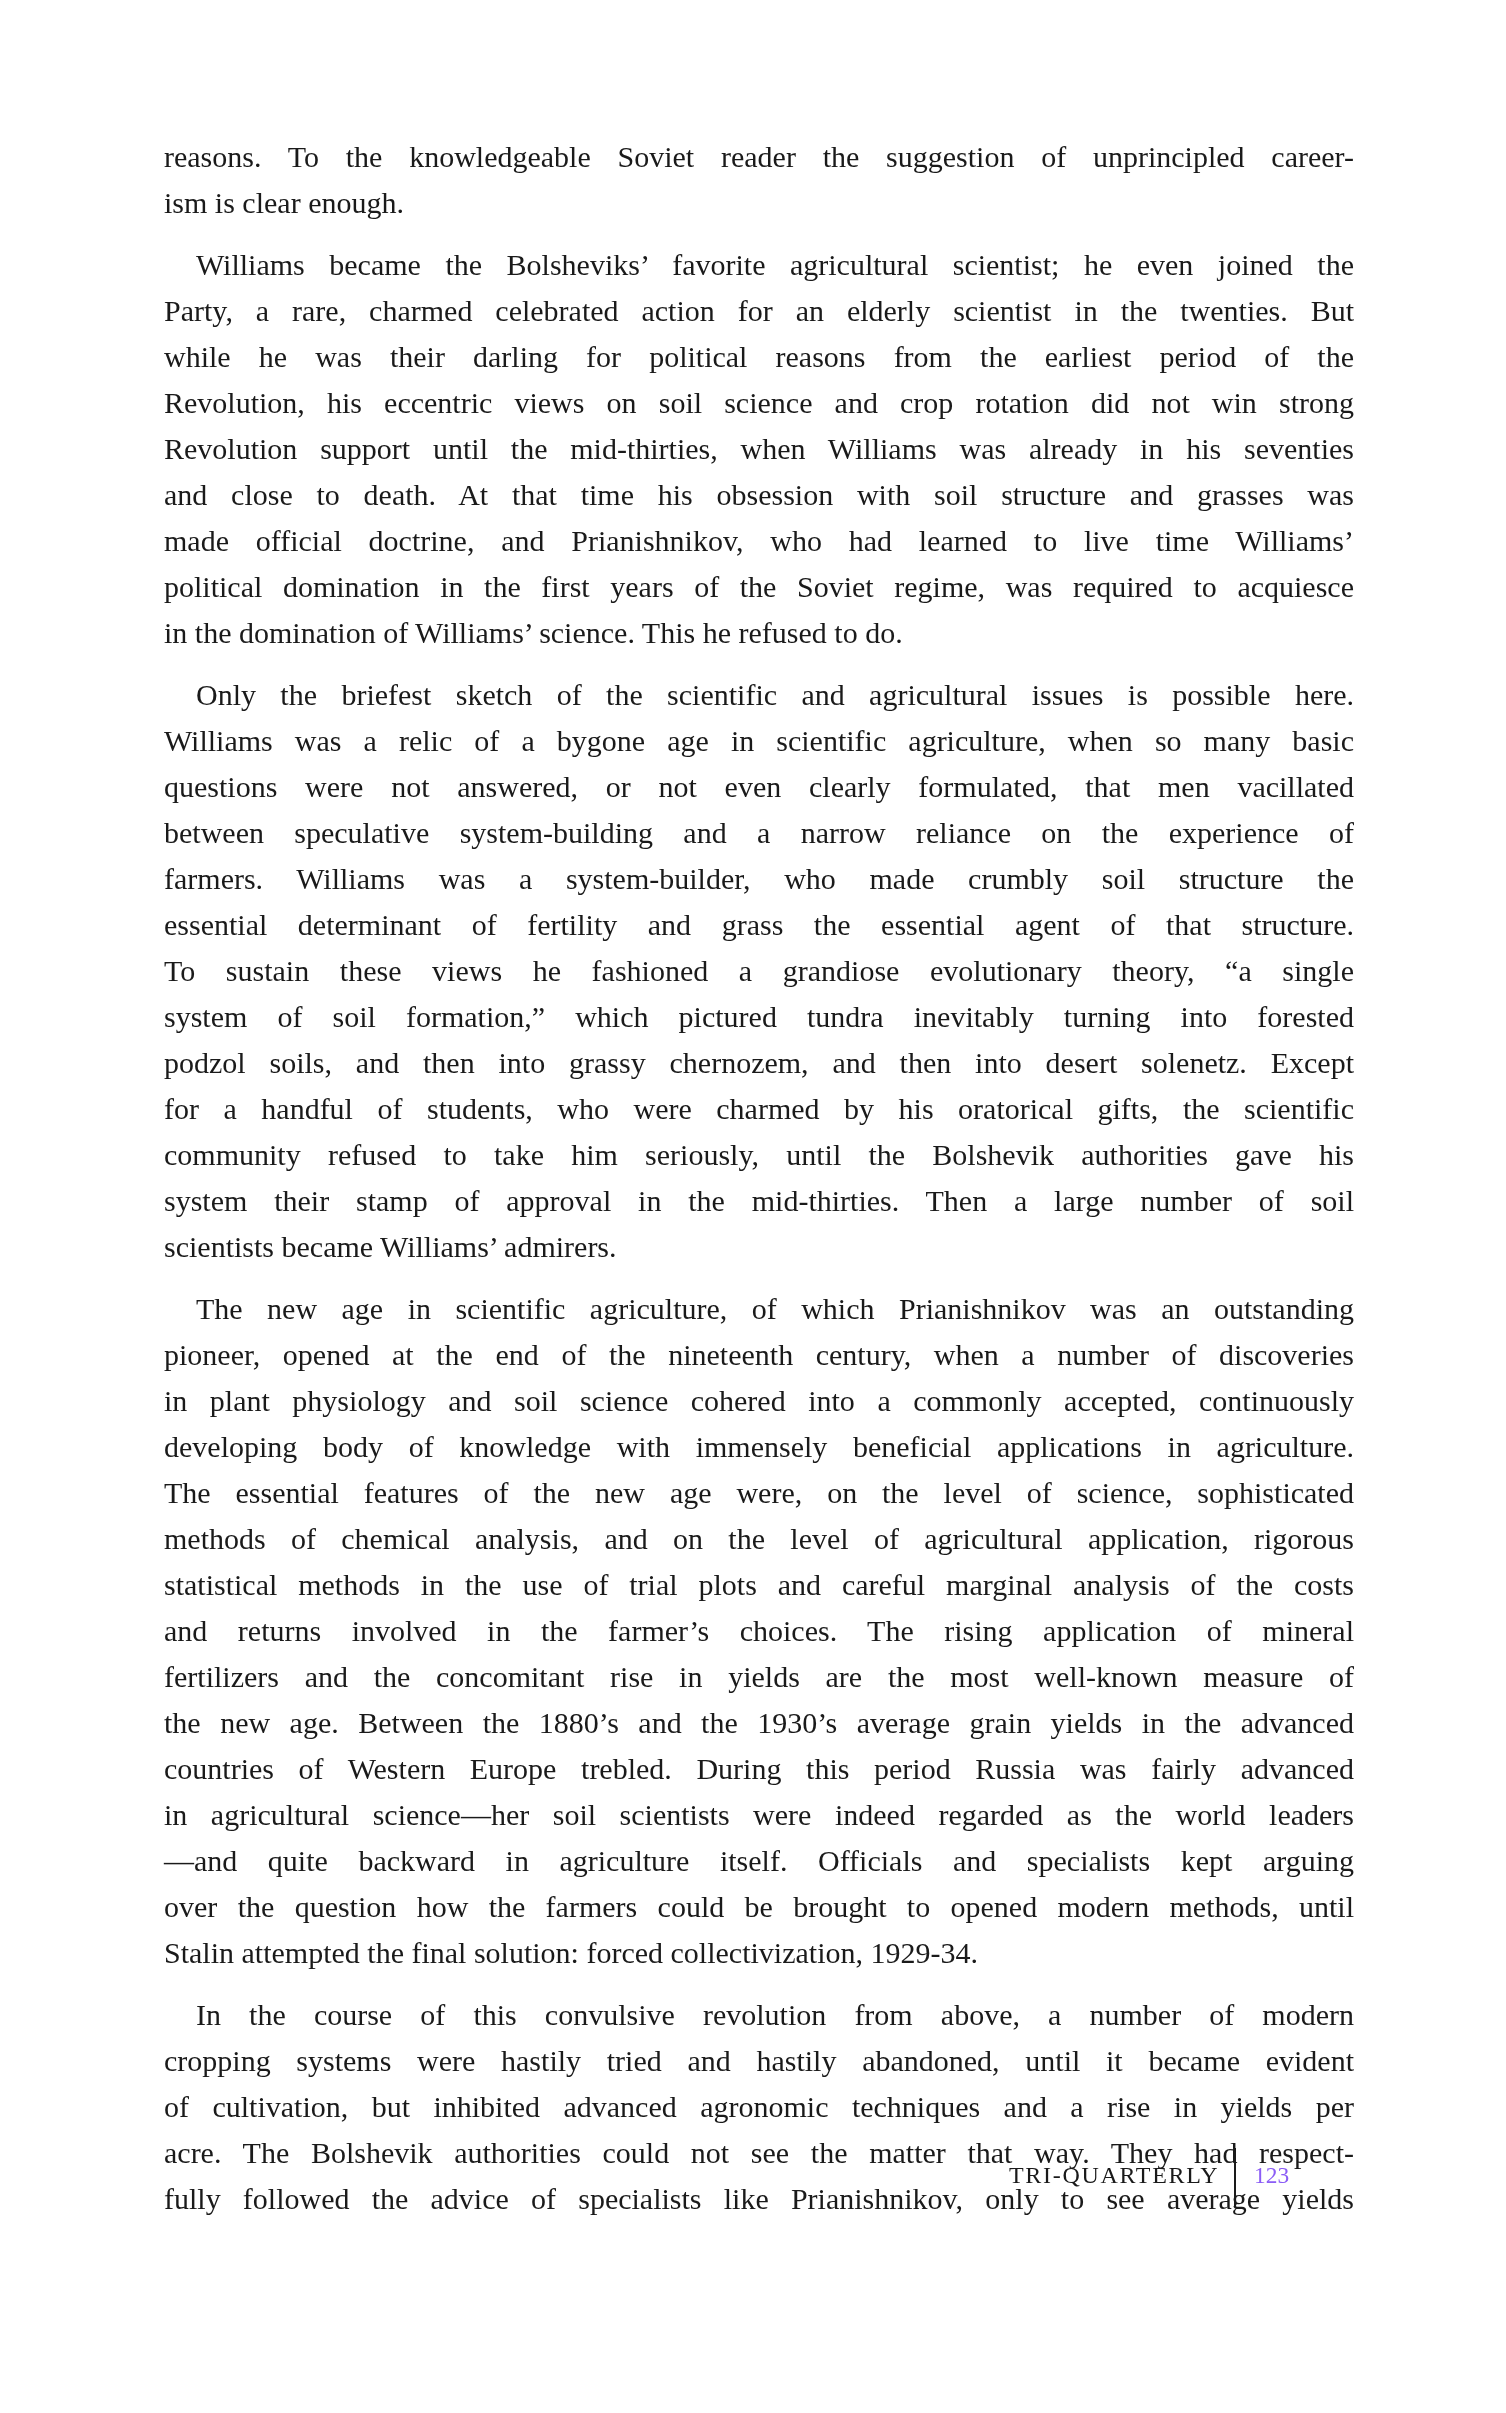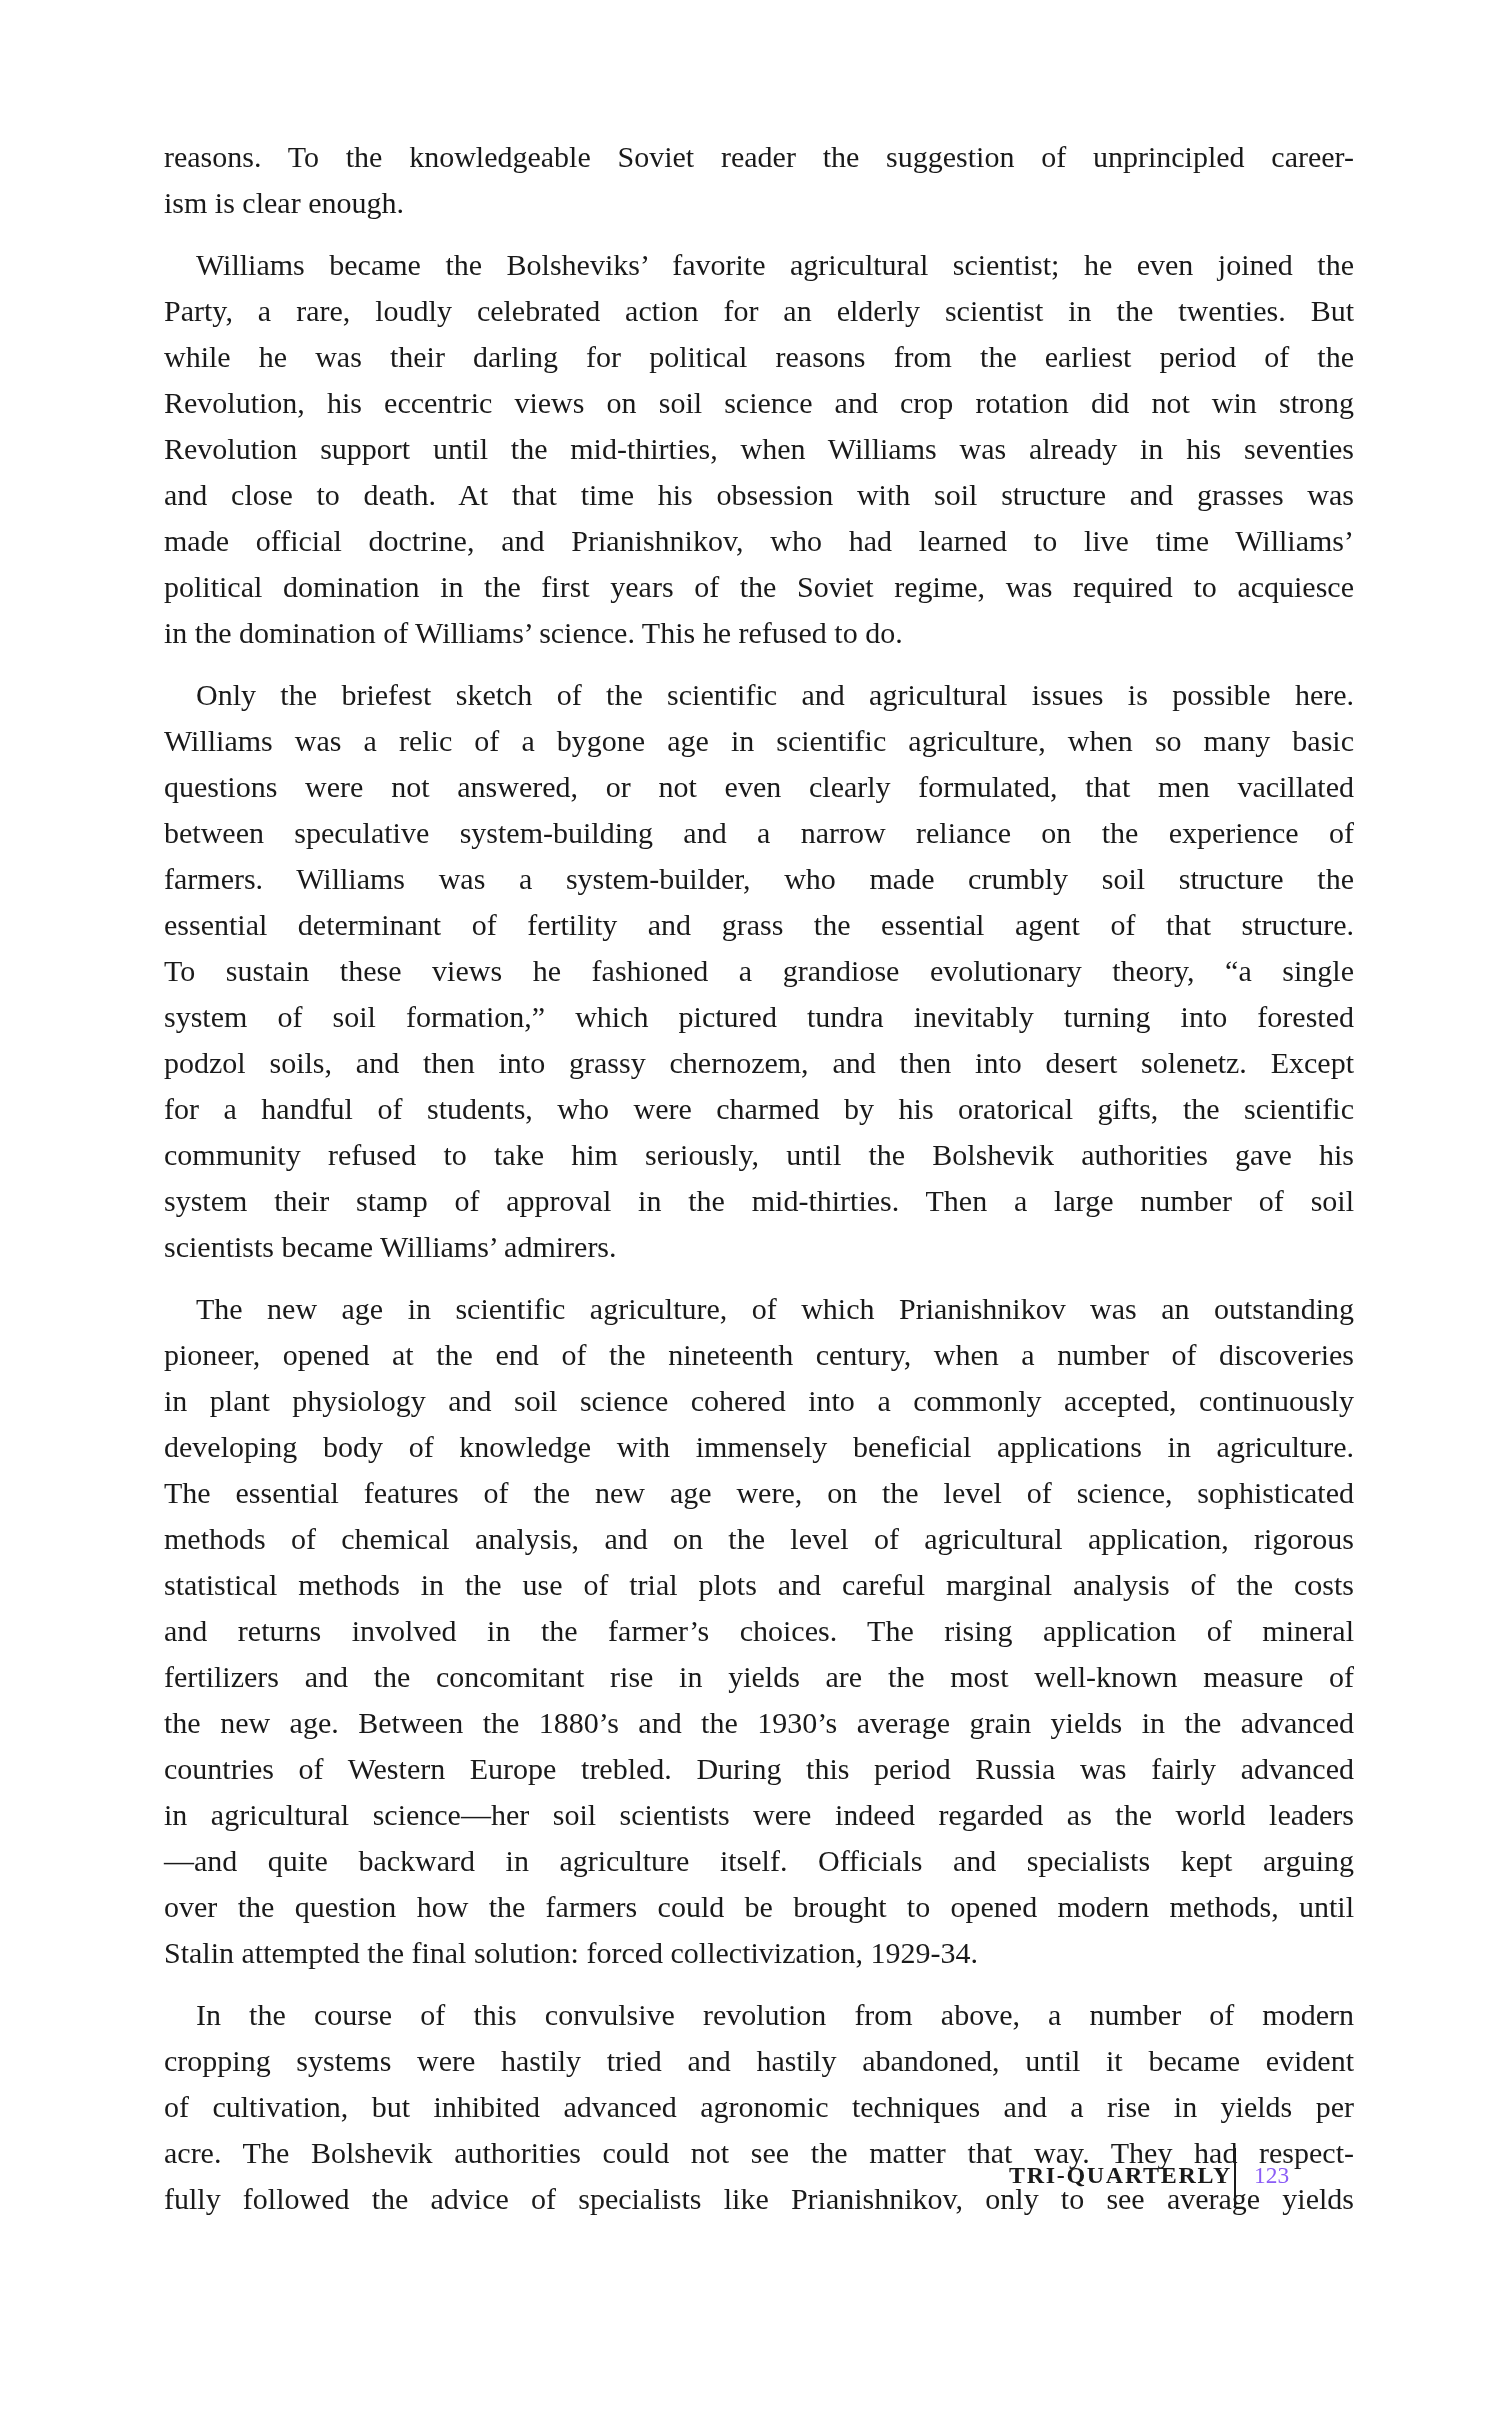--- a/index.html
+++ b/index.html
@@ -59,21 +59,20 @@
   }
   .running-title {
     position: absolute;
     left: 1009px;
     top: 2162px;
     font-size: 24px;
     letter-spacing: 1.7px;
     line-height: 26.5px;
     color: #1a1a1a;
     white-space: nowrap;
-    font-weight: bold;
   }
   .footer-rule {
     position: absolute;
     left: 1234px;
     top: 2148px;
     width: 2.3px;
     height: 59px;
     background: #1a1a1a;
   }
   .page-number {
@@ -94,21 +93,21 @@
 
   <div class="body-text">
 
     <div class="paragraph">
       <span class="line">reasons. To the knowledgeable Soviet reader the suggestion of unprincipled career-</span>
       <span class="line last">ism is clear enough.</span>
     </div>
 
     <div class="paragraph">
       <span class="line indent">Williams became the Bolsheviks’ favorite agricultural scientist; he even joined the</span>
-      <span class="line">Party, a rare, loudly celebrated action for an elderly scientist in the twenties. But</span>
+      <span class="line">Party, a rare, charmed celebrated action for an elderly scientist in the twenties. But</span>
       <span class="line">while he was their darling for political reasons from the earliest period of the</span>
       <span class="line">Revolution, his eccentric views on soil science and crop rotation did not win strong</span>
       <span class="line">Revolution support until the mid-thirties, when Williams was already in his seventies</span>
       <span class="line">and close to death. At that time his obsession with soil structure and grasses was</span>
       <span class="line">made official doctrine, and Prianishnikov, who had learned to live time Williams’</span>
       <span class="line">political domination in the first years of the Soviet regime, was required to acquiesce</span>
       <span class="line last">in the domination of Williams’ science. This he refused to do.</span>
     </div>
 
     <div class="paragraph">

